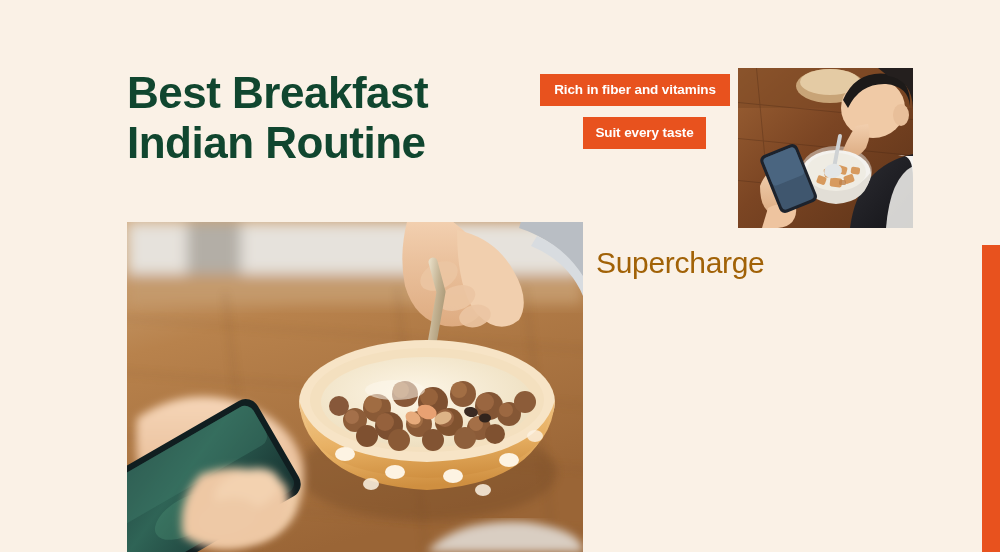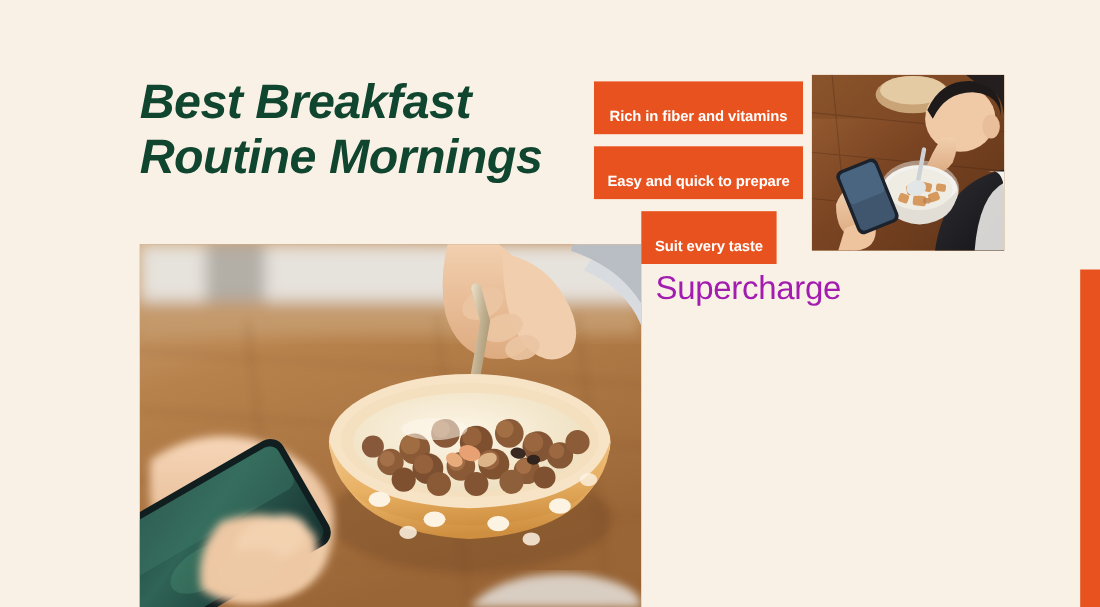--- a/index.html
+++ b/index.html
@@ -25,40 +25,39 @@
     top: 68px;
     width: 430px;
     margin: 0;
     font-family: "Liberation Sans", sans-serif;
     font-size: 44px;
     font-weight: bold;
     line-height: 50px;
     letter-spacing: -0.5px;
     color: #10462f;
     z-index: 6;
-    font-style: italic;
   }
   .headline .hl-line { display: block; white-space: nowrap; }
 
   
   .tag-stack {
     position: absolute;
     left: 540px;
     top: 74px;
     width: 190px;
     z-index: 5;
   }
   .tag {
     background: #e8521e;
     color: #ffffff;
     font-size: 13.5px;
     font-weight: bold;
     letter-spacing: -0.1px;
     text-align: center;
-    padding: 25px 10px 10px 10px;
+    padding: 9px 10px 10px 10px;
     margin-bottom: 11px;
     box-sizing: border-box;
     line-height: 13px;
   }
   .tag.tag-short {
     width: 123px;
     margin-left: 43px;
   }
 
   
@@ -87,21 +86,21 @@
   .subhead {
     position: absolute;
     left: 596px;
     top: 245px;
     width: 300px;
     margin: 0;
     font-size: 30px;
     font-weight: normal;
     line-height: 35px;
     letter-spacing: -0.3px;
-    color: #a21caf;
+    color: #a16207;
     z-index: 5;
   }
   .subhead .sh-line { display: block; }
 
   
   .accent-bar {
     position: absolute;
     left: 982px;
     top: 245px;
     width: 18px;
@@ -110,26 +109,25 @@
     z-index: 3;
   }
 </style>
 </head>
 <body>
 
 <div class="poster">
 
   <h1 class="headline">
     <span class="hl-line">Best Breakfast</span>
-    <span class="hl-line">Routine Mornings</span>
+    <span class="hl-line">Indian Routine</span>
   </h1>
 
   <div class="tag-stack">
     <div class="tag">Rich in fiber and vitamins</div>
-    <div class="tag">Easy and quick to prepare</div>
     <div class="tag tag-short">Suit every taste</div>
   </div>
 
   <div class="photo photo-topright">
     <svg viewBox="0 0 175 160" preserveAspectRatio="xMidYMid slice">
       <defs>
         <linearGradient id="tblR" x1="0" y1="0" x2="1" y2="1">
           <stop offset="0" stop-color="#9c6134"></stop>
           <stop offset="0.45" stop-color="#7b4523"></stop>
           <stop offset="1" stop-color="#5d3318"></stop>

